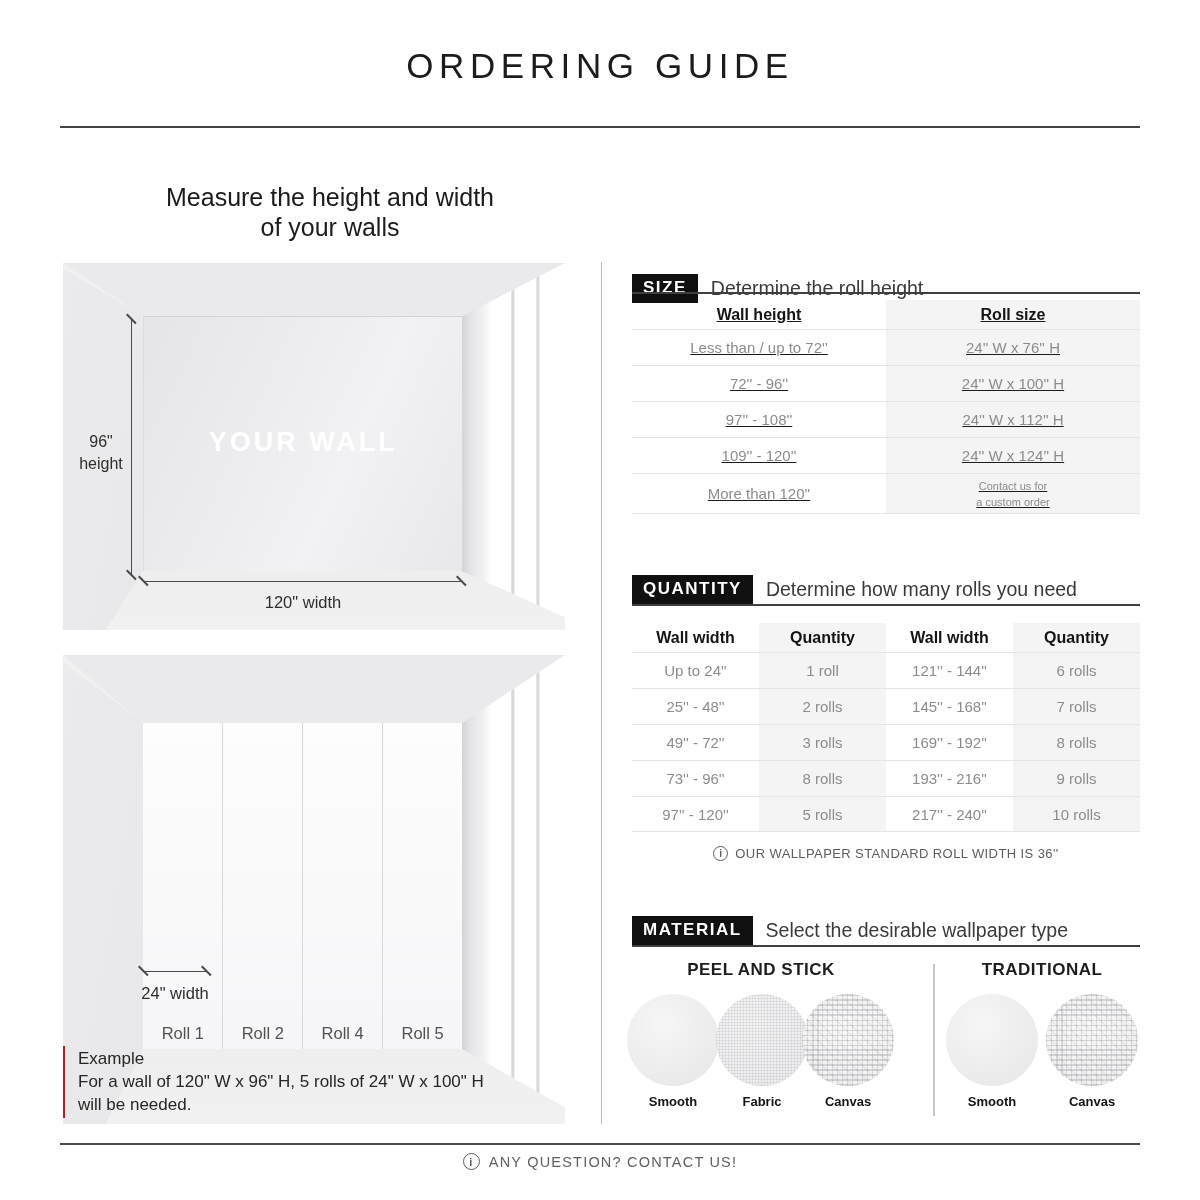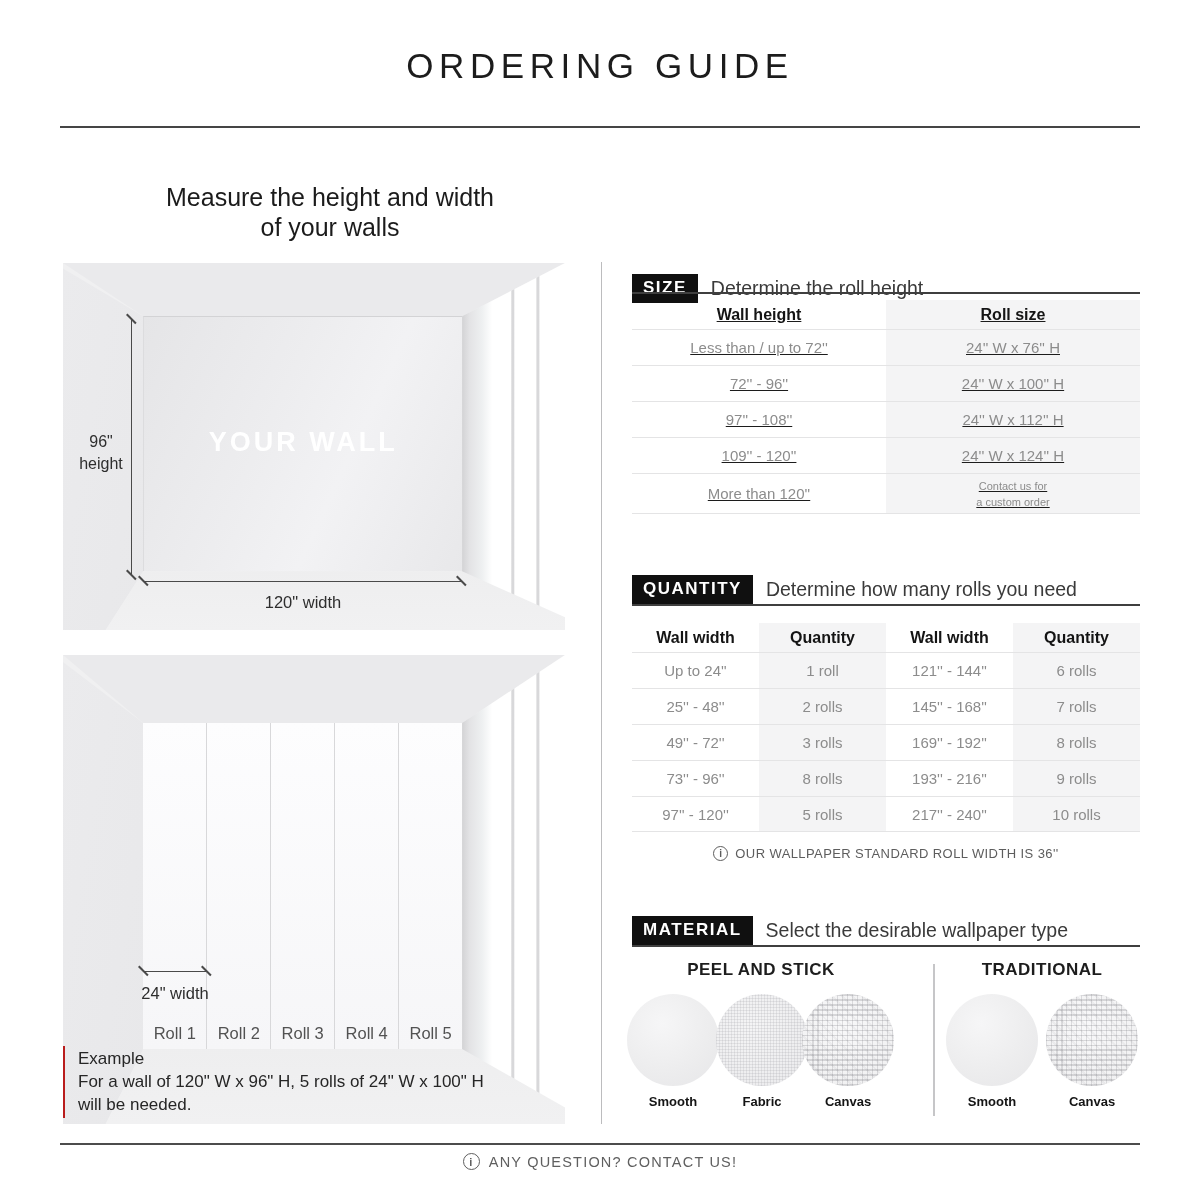--- a/index.html
+++ b/index.html
@@ -155,23 +155,20 @@
     <div class="floor"></div>
     <div class="window-wall"></div>
     <div class="panels">
       <div class="panel">
         <div class="roll-label">Roll 1</div>
       </div>
       <div class="panel">
         <div class="roll-label">Roll 2</div>
       </div>
       <div class="panel">
-        <div class="roll-label">Roll 3</div>
-      </div>
-      <div class="panel">
         <div class="roll-label">Roll 4</div>
       </div>
       <div class="panel">
         <div class="roll-label">Roll 5</div>
       </div>
     </div>
     <div class="dimline dim-h" style="left:80px; top:316px; width:64px;"></div>
     <span class="tick" style="left:74px; top:315px;"></span>
     <span class="tick" style="left:137px; top:315px;"></span>
     <div class="dim-label" style="left:42px; top:327px; width:140px; font-size:16.5px;">24" width</div>

